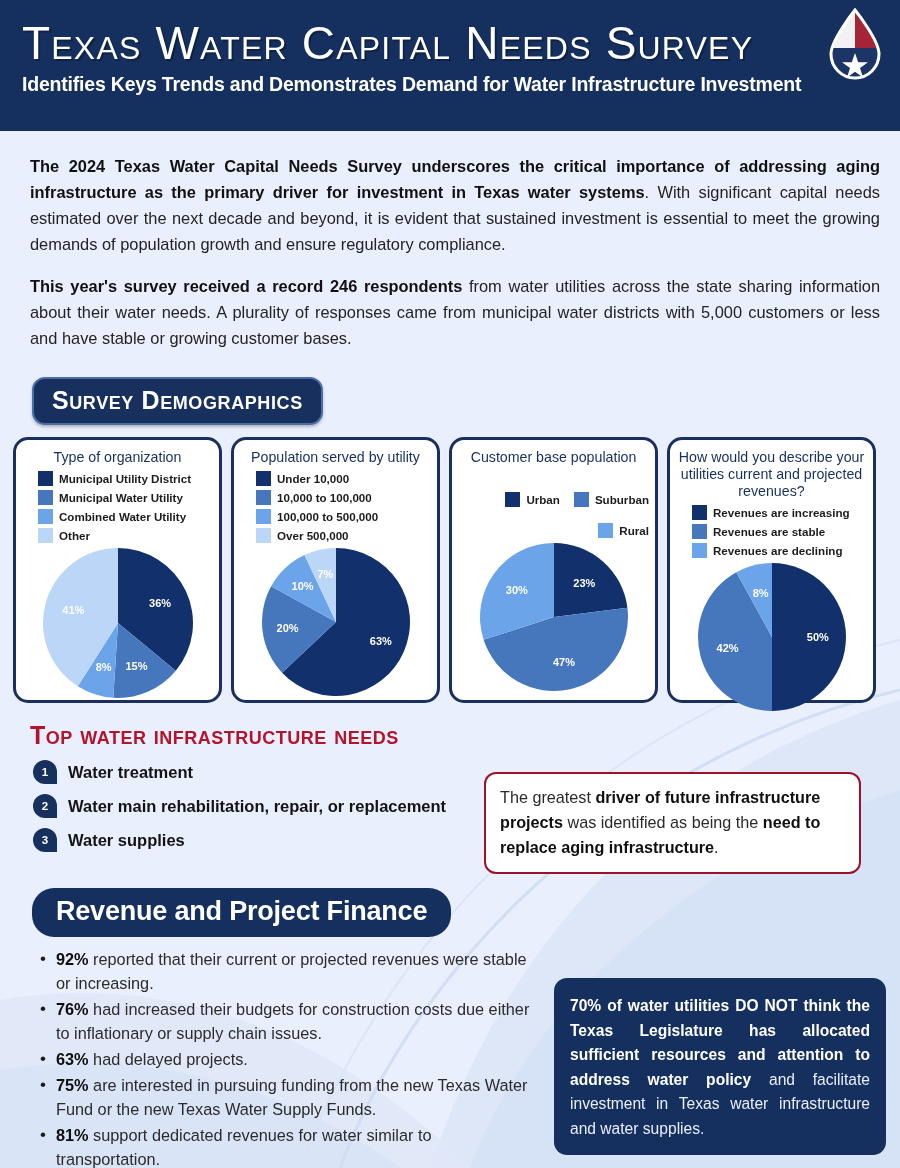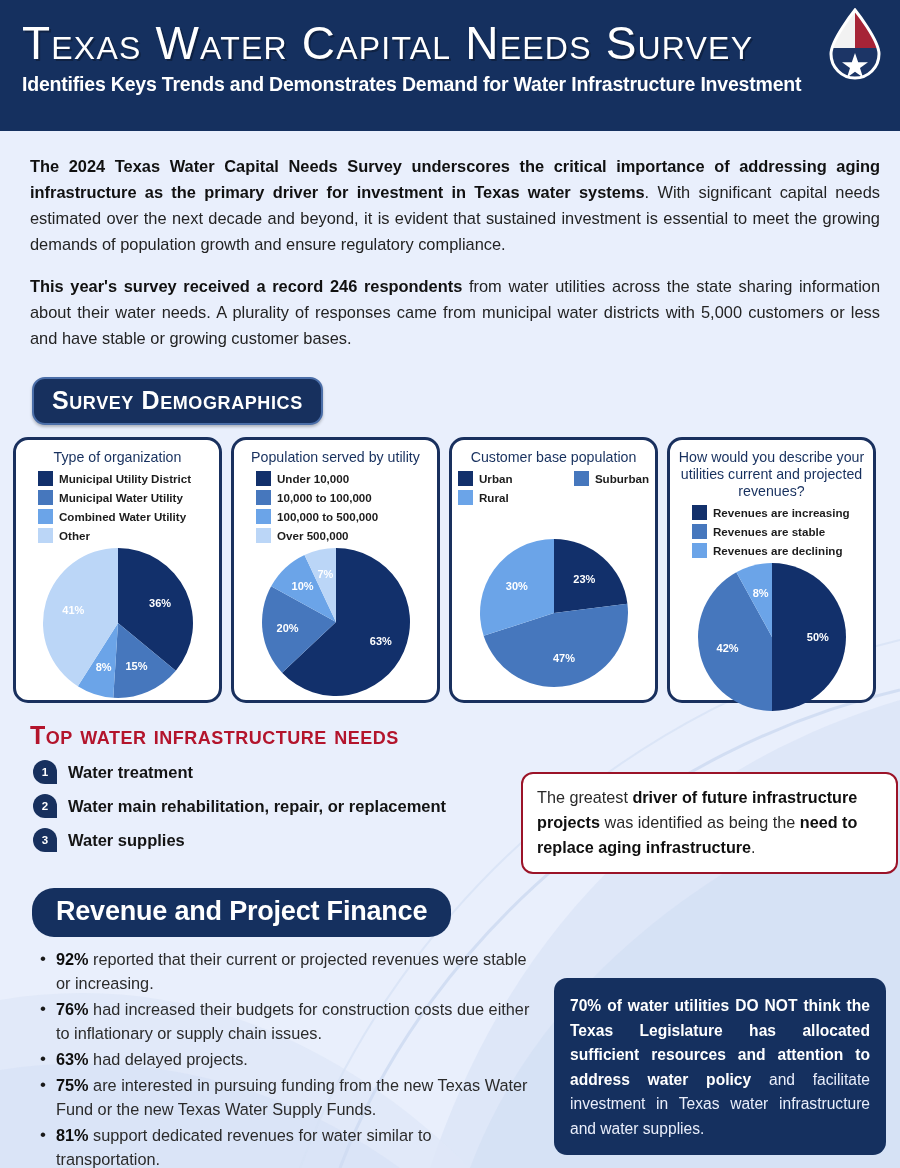--- a/index.html
+++ b/index.html
@@ -104,21 +104,21 @@
     align-items: center;
   }
   .chart-title {
     color: #17305e;
     font-size: 14.2px;
     line-height: 17px;
     text-align: center;
     margin-bottom: 5px;
   }
   .legend { width: 100%; padding-left: 16px; }
-  .legend.center { display: flex; flex-wrap: wrap; justify-content: space-between; gap: 0 14px; padding-left: 0; }
+  .legend.center { display: flex; flex-wrap: wrap; justify-content: flex-end; gap: 12px 14px; padding-left: 0; margin-top: 21px; }
   .legend-item { display: flex; align-items: center; gap: 6px; margin-bottom: 4px; }
   .legend-swatch { width: 15px; height: 15px; flex: 0 0 15px; }
   .legend-label { font-size: 11.6px; font-weight: bold; color: #1c1c1c; white-space: nowrap; }
   .pie-wrap { margin-top: auto; }
 
   
   .needs-head {
     position: relative; z-index: 2;
     color: #b3142c;
     font-family: "Liberation Sans Narrow", "Liberation Sans", sans-serif;
@@ -137,21 +137,21 @@
     color: #fff;
     font-size: 11.5px;
     font-weight: bold;
     display: flex; align-items: center; justify-content: center;
   }
   .need-text { font-size: 16.5px; font-weight: bold; color: #141414; }
 
   
   .callout-red {
     position: absolute; z-index: 2;
-    left: 521px; top: 772px;
+    left: 484px; top: 772px;
     width: 377px;
     border: 2.5px solid #9b1328;
     border-radius: 12px;
     background: #ffffff;
     padding: 11px 14px 12px 14px;
     font-size: 16.2px;
     line-height: 25px;
     color: #2a2a2a;
   }
   .callout-red b { color: #101010; }

